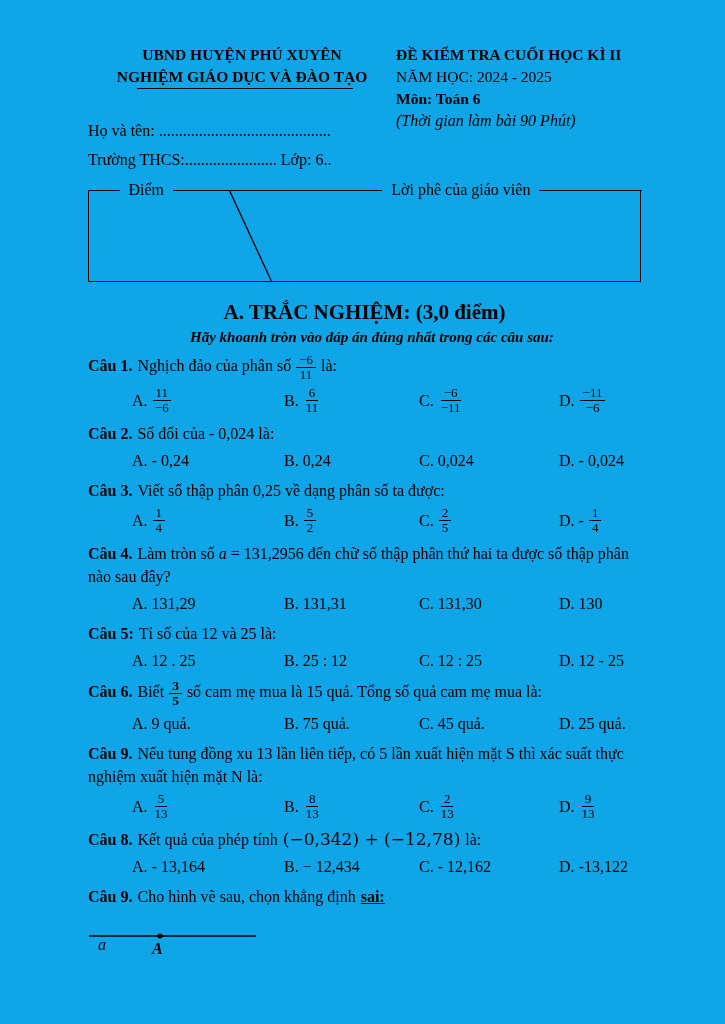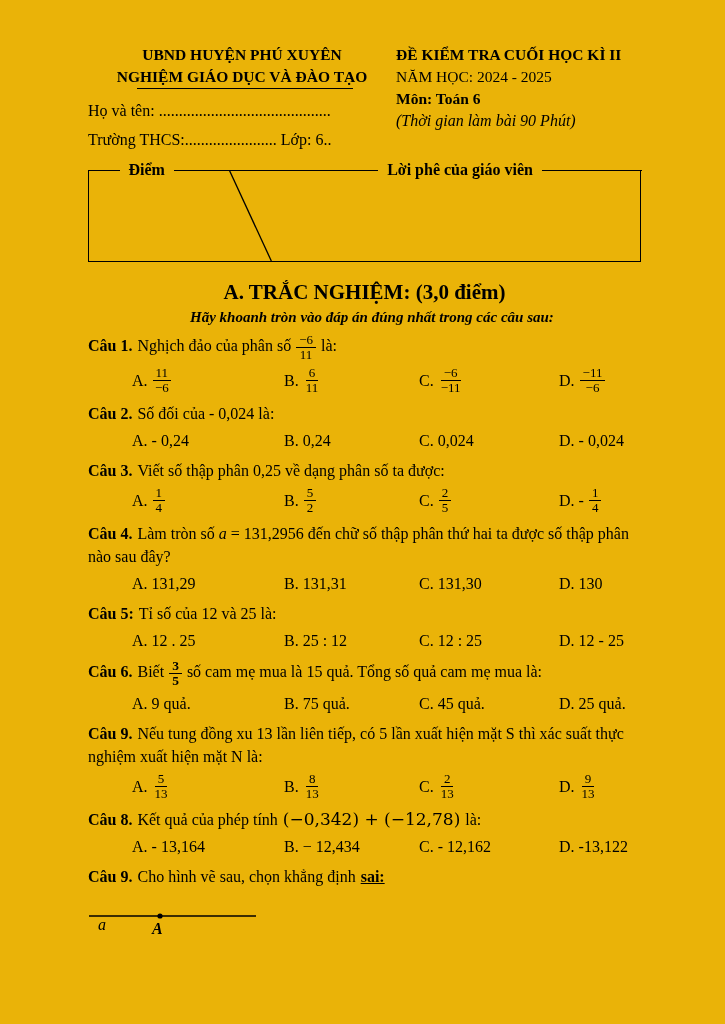--- a/index.html
+++ b/index.html
@@ -1,54 +1,54 @@
 <!DOCTYPE html>
 <html lang="vi"><head>
 <meta charset="utf-8">
 <title>Đề kiểm tra cuối học kì II - Toán 6</title>
 <style>
   * { box-sizing: border-box; }
   html, body { margin: 0; padding: 0; background: #ffffff; }
   .page {
     width: 725px; height: 1024px;
-    background: #eab308; color: #000;
+    background: #0ea5e9; color: #000;
     font-family: "Liberation Serif", serif;
     font-size: 16px;
     padding: 44px 84px 0 88px;
     position: relative; overflow: hidden;
   }
 
   
   .header { display: flex; }
   .header-left { width: 308px; }
   .org { text-align: center; font-weight: bold; font-size: 15.5px; line-height: 22px; }
   .org2 { position: relative; display: block; }
   .org2::after { content: ""; position: absolute; left: 16%; right: 14%; bottom: -1px; border-bottom: 1px solid #000; }
-  .fill-lines { margin-top: 8px; }
+  .fill-lines { margin-top: 28px; }
   .fill-lines > div { line-height: 29px; font-size: 16px; }
   .header-right { flex: 1; text-align: left; }
   .hr-line { font-size: 15.5px; line-height: 22px; }
   .hr-bold { font-weight: bold; }
   .hr-italic { font-style: italic; font-size: 16px; }
 
   
   .score-box {
     margin-top: 16px; height: 92px;
     border: 1.5px solid #000; border-top: none;
     position: relative;
   }
   .score-top {
     position: absolute; left: -1.5px; right: -1.5px; top: -11px;
     display: flex; align-items: center; height: 22px;
   }
   .seg { border-top: 1.5px solid #000; height: 0; }
   .seg1 { flex: 0 0 32px; }
   .seg2 { flex: 2.05; }
   .seg3 { flex: 1; }
-  .score-lbl { font-weight: bold; font-size: 16px; padding: 0 9px; white-space: nowrap; }
+  .score-lbl { font-weight: normal; font-size: 16px; padding: 0 9px; white-space: nowrap; }
   .diag-svg { position: absolute; inset: 0; width: 100%; height: 100%; }
 
   
   .section-title { margin-top: 18px; font-weight: bold; font-size: 21px; text-align: center; }
   .instruction { font-weight: bold; font-style: italic; font-size: 15px; margin: 4px 0 4px 102px; white-space: nowrap; }
 
   
   .question { margin-top: 7px; }
   .q-line { line-height: 23px; }
   .q-label { font-weight: bold; margin-right: 5px; }

